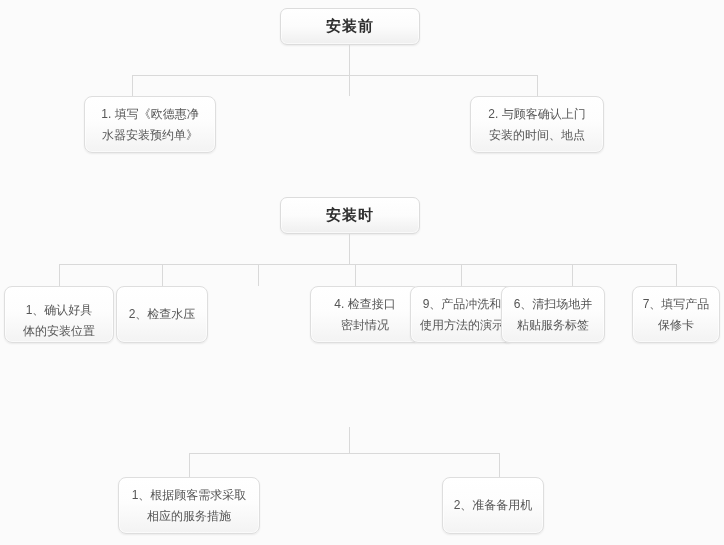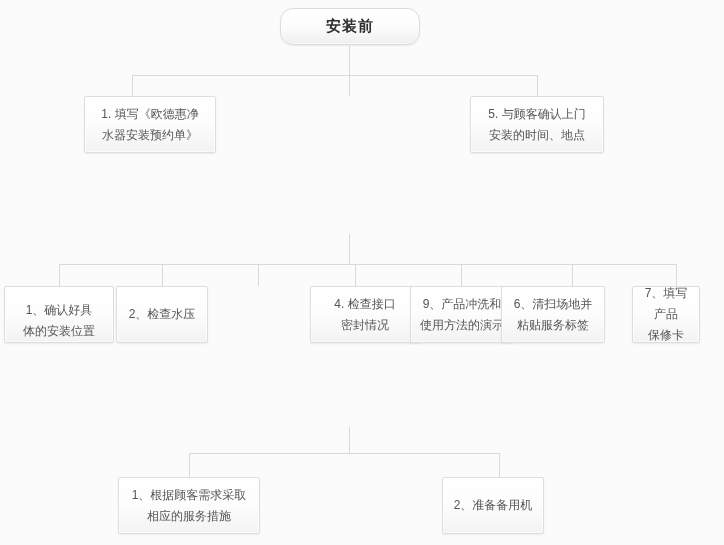--- a/index.html
+++ b/index.html
@@ -25,33 +25,33 @@
     background: #d9d9d9;
   }
   .line.v { width: 1px; }
   .line.h { height: 1px; }
 
   
   .node {
     position: absolute;
     box-sizing: border-box;
     border: 1px solid #dedede;
-    border-radius: 2px;
+    border-radius: 8px;
     background: linear-gradient(to bottom, #ffffff 0%, #fdfdfd 45%, #f3f3f3 100%);
     box-shadow: 0 1px 2px rgba(0,0,0,0.07), 0 0 0 1px rgba(255,255,255,0.6) inset;
     display: flex;
     align-items: center;
     justify-content: center;
     text-align: center;
     color: #4a4a4a;
   }
 
   
   .header-node {
-    border-radius: 13px;
+    border-radius: 7px;
     border: 1px solid #dcdcdc;
     background: linear-gradient(to bottom, #ffffff 0%, #fcfcfc 50%, #efefef 100%);
     font-size: 15px;
     font-weight: bold;
     color: #2e2e2e;
     letter-spacing: 1px;
   }
 
   
   .item-node {
@@ -80,24 +80,27 @@
 
   <div class="line v" style="left:132px; top:75px; height:21px;"></div>
   <div class="line v" style="left:349px; top:75px; height:21px;"></div>
   <div class="line v" style="left:537px; top:75px; height:21px;"></div>
 
   <div class="node item-node" style="left:84px; top:96px; width:132px; height:57px;">
     <span class="txt">1. 填写《欧德惠净
 水器安装预约单》</span>
   </div>
   <div class="node item-node" style="left:470px; top:96px; width:134px; height:57px;">
-    <span class="txt">5. 与顾客确认上门
+    <span class="txt">2. 与顾客确认上门
 安装的时间、地点</span>
   </div>
 
+  <div class="node header-node" style="left:280px; top:197px; width:140px; height:37px;">
+    <span>安装时</span>
+  </div>
 
   <div class="line v" style="left:349px; top:234px; height:30px;"></div>
   <div class="line h" style="left:59px; top:264px; width:617px;"></div>
   <div class="line v" style="left:59px; top:264px; height:22px;"></div>
   <div class="line v" style="left:162px; top:264px; height:22px;"></div>
   <div class="line v" style="left:258px; top:264px; height:22px;"></div>
   <div class="line v" style="left:355px; top:264px; height:22px;"></div>
   <div class="line v" style="left:461px; top:264px; height:22px;"></div>
   <div class="line v" style="left:572px; top:264px; height:22px;"></div>
   <div class="line v" style="left:676px; top:264px; height:22px;"></div>
@@ -114,21 +117,21 @@
 密封情况</span>
   </div>
   <div class="node item-node" style="left:410px; top:286px; width:104px; height:57px;">
     <span class="txt">9、产品冲洗和
 使用方法的演示</span>
   </div>
   <div class="node item-node" style="left:501px; top:286px; width:104px; height:57px;">
     <span class="txt">6、清扫场地并
 粘贴服务标签</span>
   </div>
-  <div class="node item-node" style="left:632px; top:286px; width:68px; height:57px;">
+  <div class="node item-node" style="left:632px; top:286px; width:88px; height:57px;">
     <span class="txt">7、填写产品
 保修卡</span>
   </div>
 
 
   <div class="line v" style="left:349px; top:427px; height:26px;"></div>
   <div class="line h" style="left:189px; top:453px; width:311px;"></div>
   <div class="line v" style="left:189px; top:453px; height:24px;"></div>
   <div class="line v" style="left:499px; top:453px; height:24px;"></div>
 

